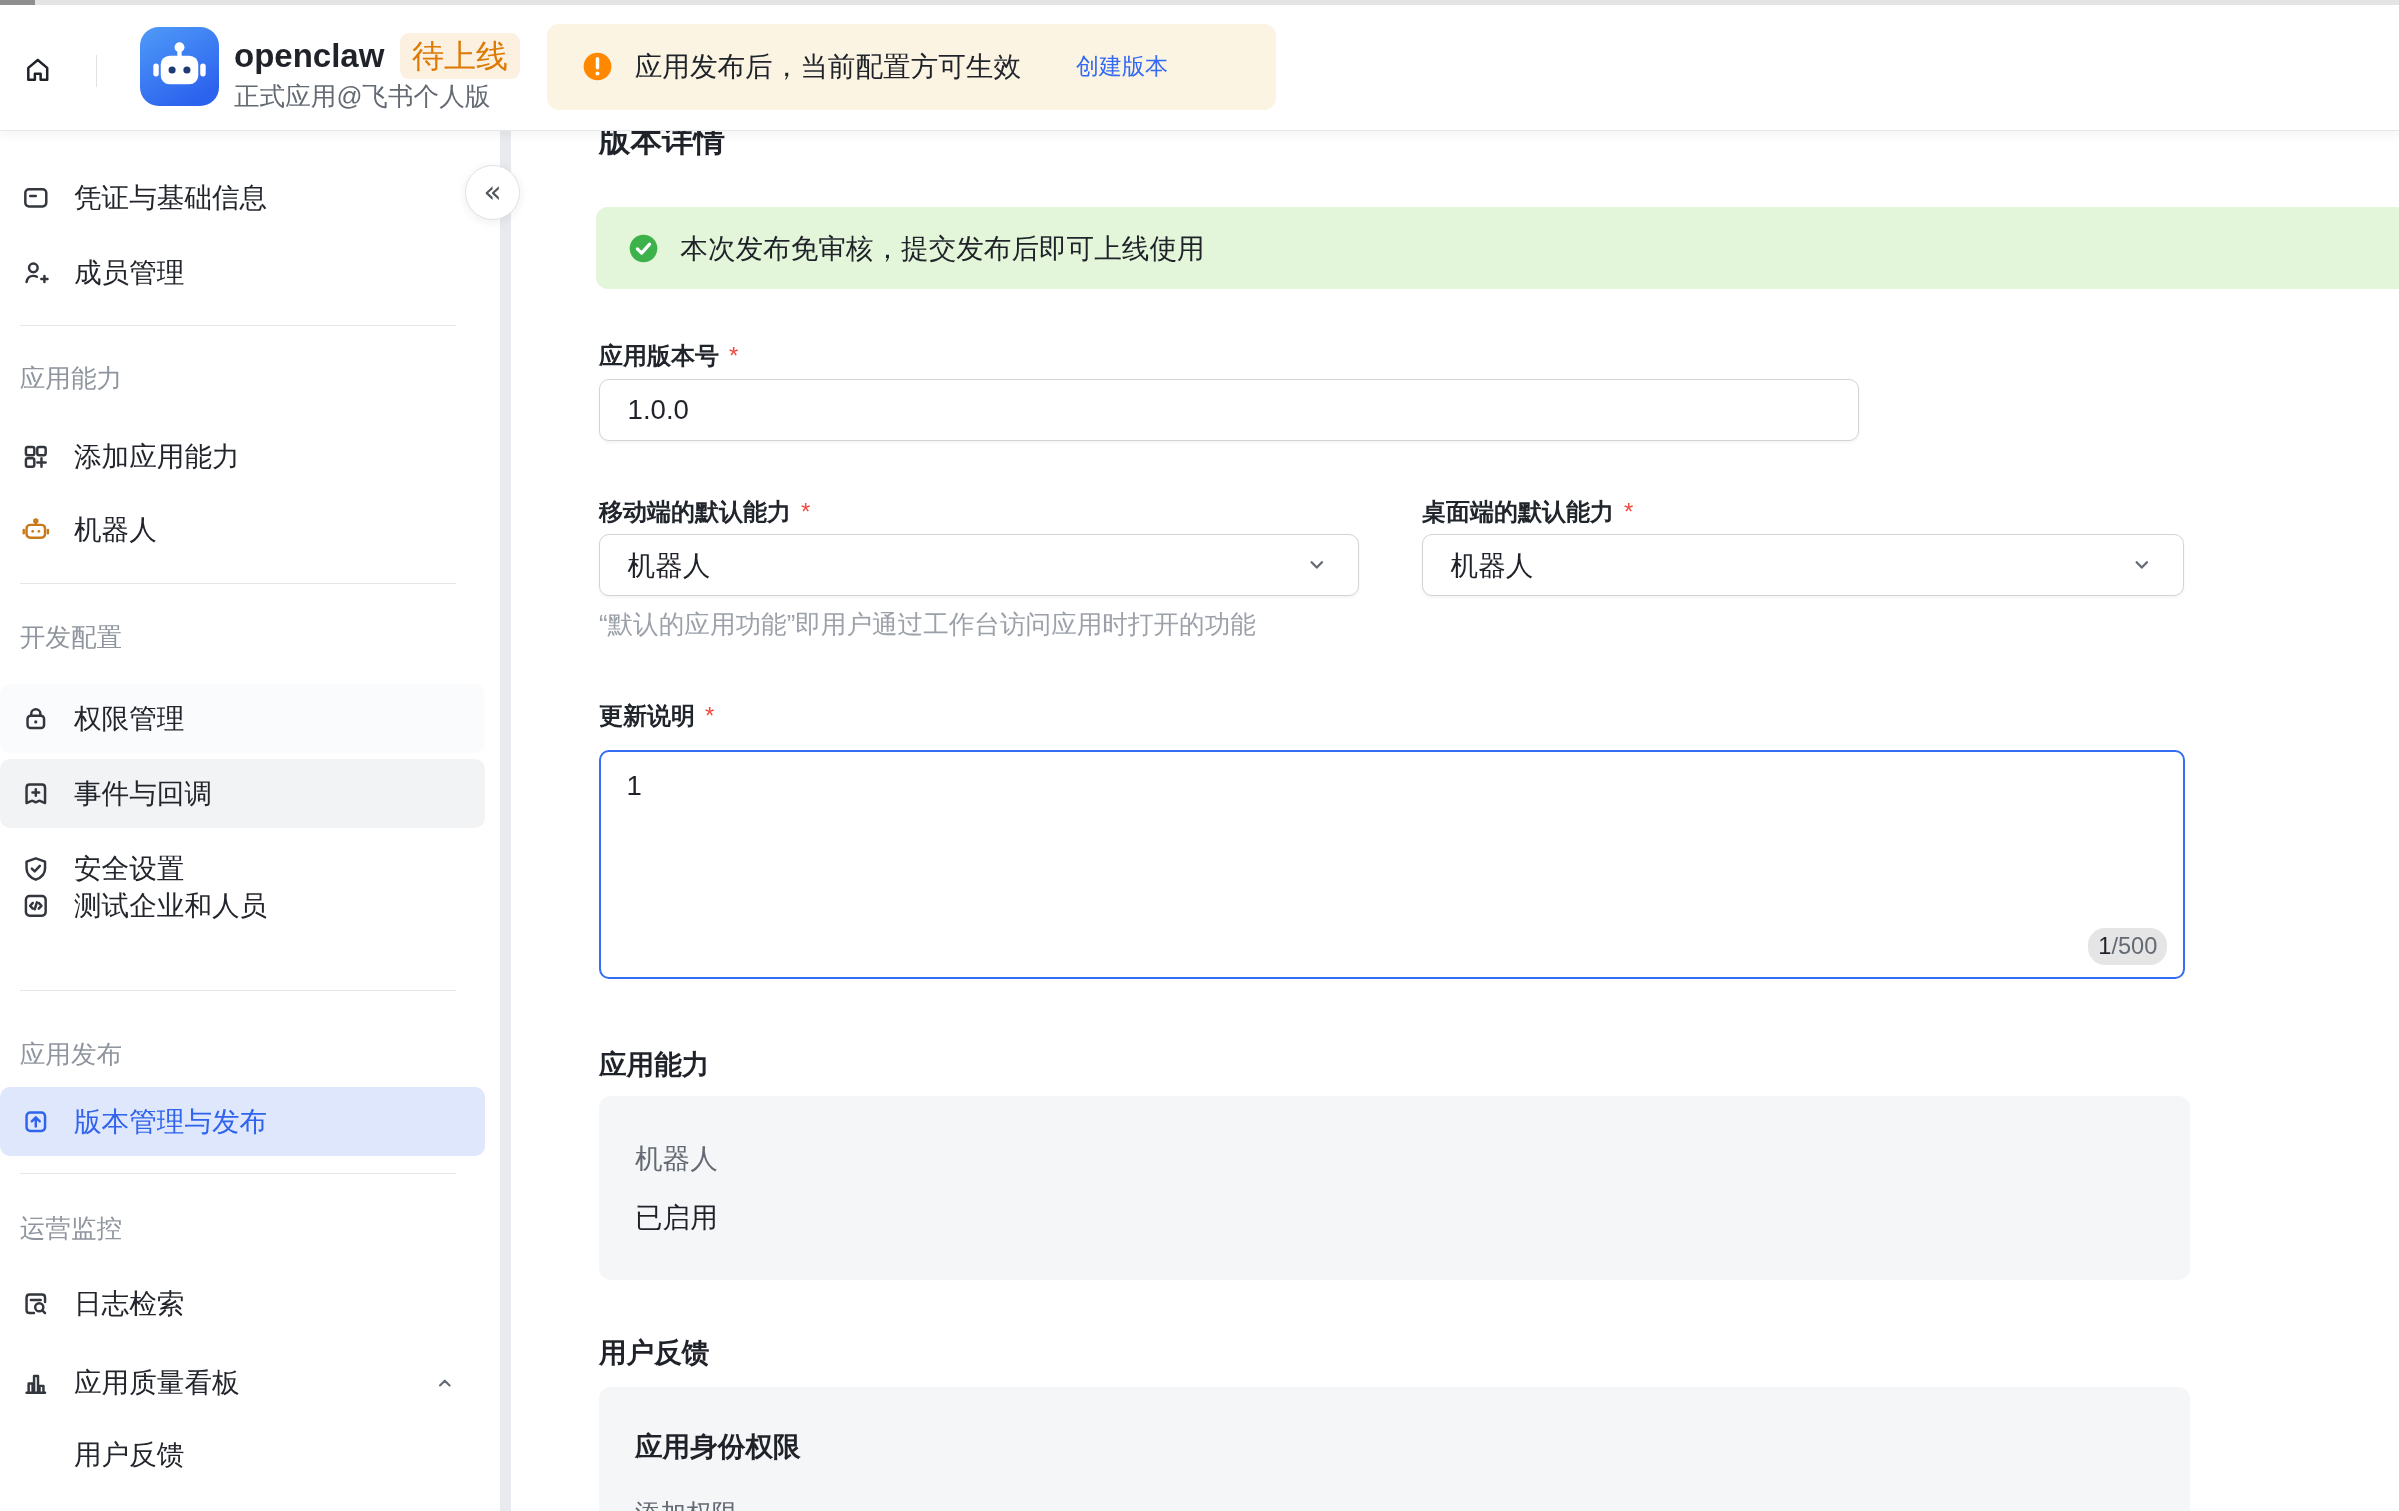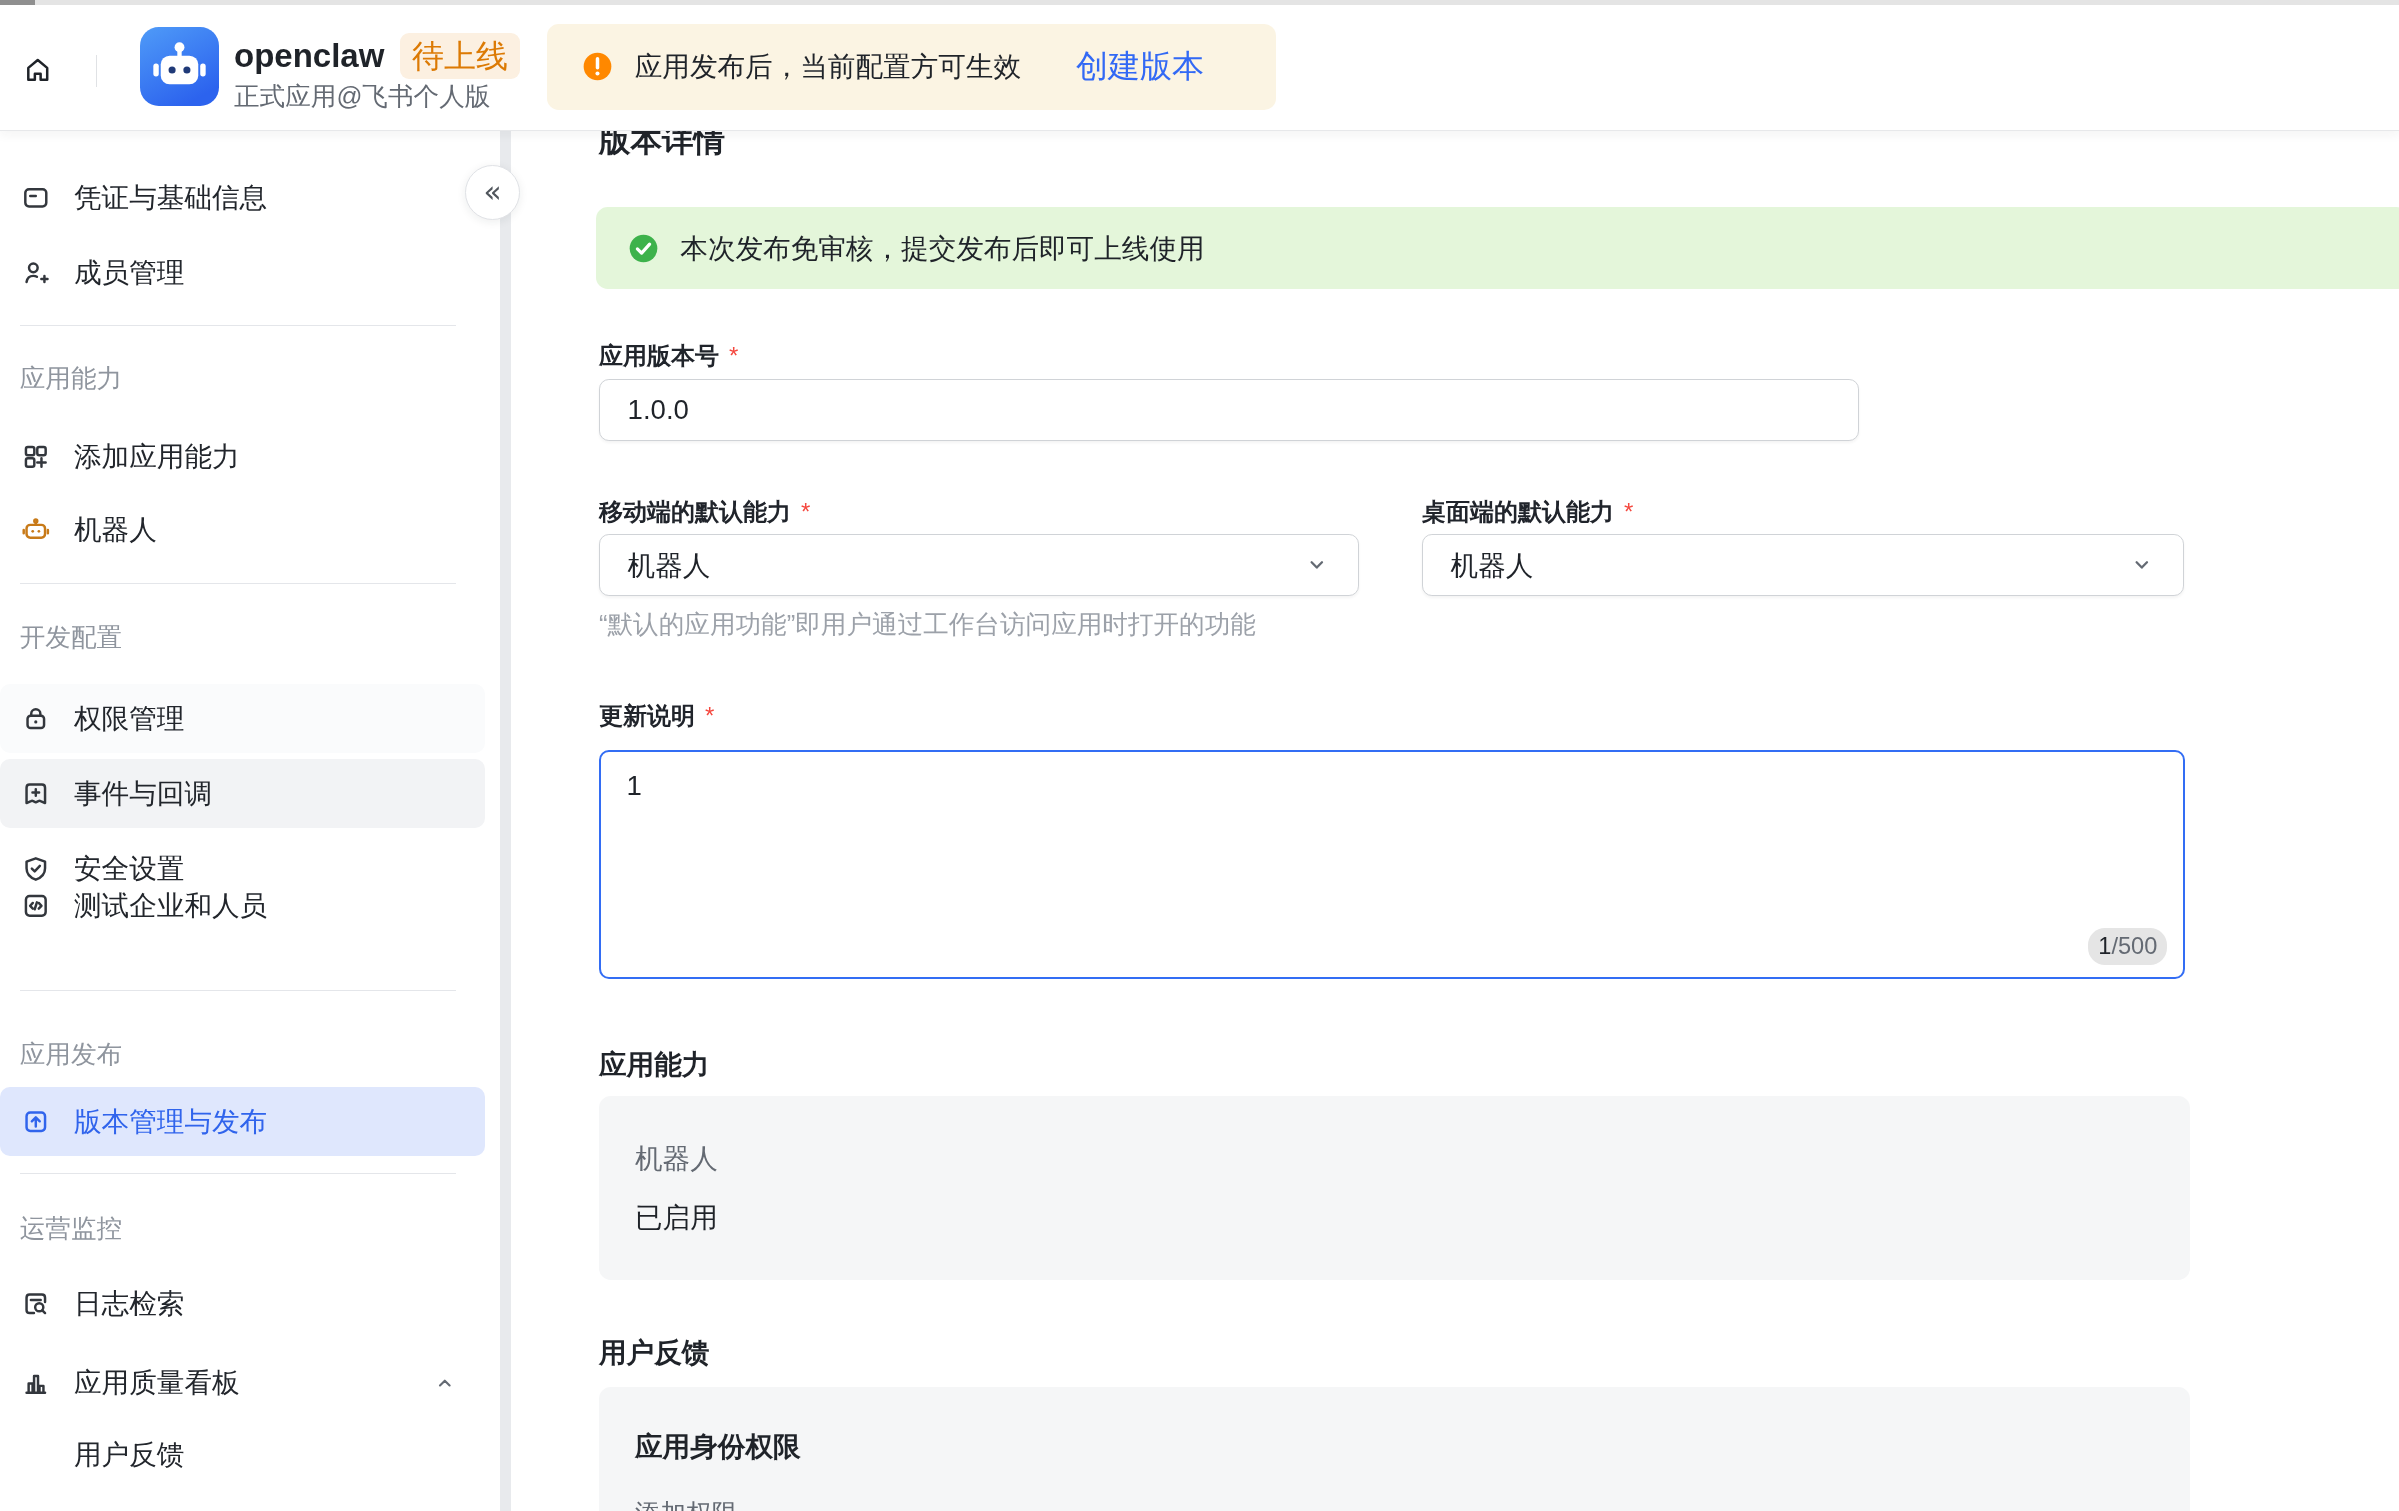--- a/index.html
+++ b/index.html
@@ -16,21 +16,21 @@
               background:none; border:none; cursor:pointer; }
   .head-div { position:absolute; left:96px; top:55px; width:1px; height:31.5px; background:#e0e2e5; }
   .app-avatar { position:absolute; left:140px; top:26.6px; width:79px; height:79px; }
   .app-title-row { position:absolute; left:234px; top:33px; display:flex; align-items:center; }
   .app-name { font-size:33px; font-weight:700; color:#1f2329; }
   .status-badge { margin-left:15.8px; font-size:32px; color:#dc7a04; background:#fcf0e1; border-radius:9px; padding:3.9px 11.8px; line-height:1.2; }
   .app-subtitle { position:absolute; left:234px; top:79px; font-size:25.6px; color:#646a73; }
   .alert-banner { position:absolute; left:547px; top:23.6px; width:729px; height:86px; background:#fbf4e3; border-radius:11.8px;
                   display:flex; align-items:center; padding-left:33px; }
   .alert-text { margin-left:19.7px; font-size:27.6px; color:#1f2329; }
-  .alert-action { margin-left:55px; font-size:32px; color:#3269f5; text-decoration:none; cursor:pointer; }
+  .alert-action { margin-left:55px; font-size:23px; color:#3269f5; text-decoration:none; cursor:pointer; }
 
   
   #sidebar { position:absolute; left:0; top:0; width:500px; bottom:0; background:#fff; z-index:1; }
   .nav-item { position:absolute; left:0; width:485px; height:69px; border-radius:9.9px; cursor:pointer; }
   .nav-item .ico { position:absolute; left:20.7px; top:19.7px; width:29.6px; height:29.6px; color:#33373d; }
   .nav-item .ico svg { width:29.6px; height:29.6px; display:block; }
   .nav-item .lbl { position:absolute; left:74px; top:50%; transform:translateY(-52%); font-size:27.6px; font-weight:500; color:#22262c; white-space:nowrap; }
   .nav-item.bg-faint { background:#fafbfc; }
   .nav-item.bg-hover { background:#f2f3f5; }
   .nav-item.active { background:#dfe7fd; }

